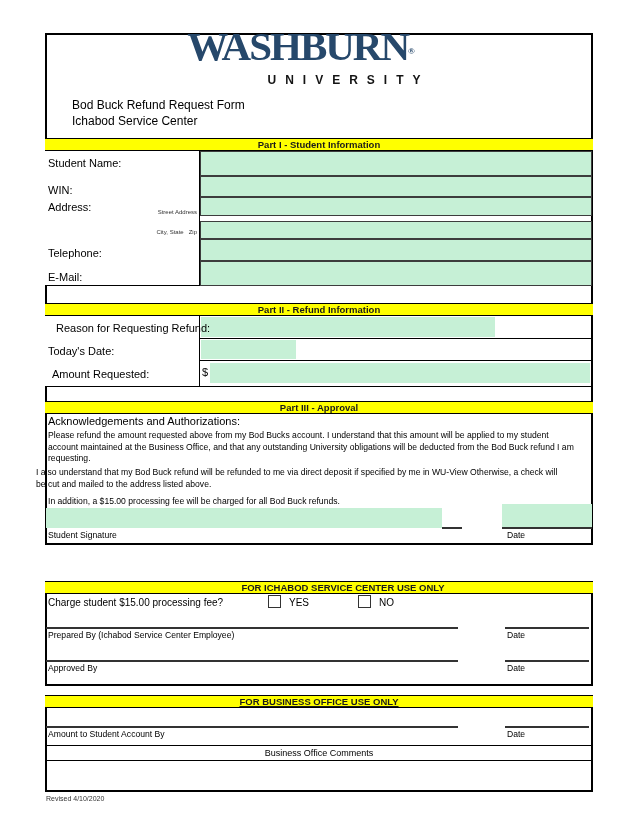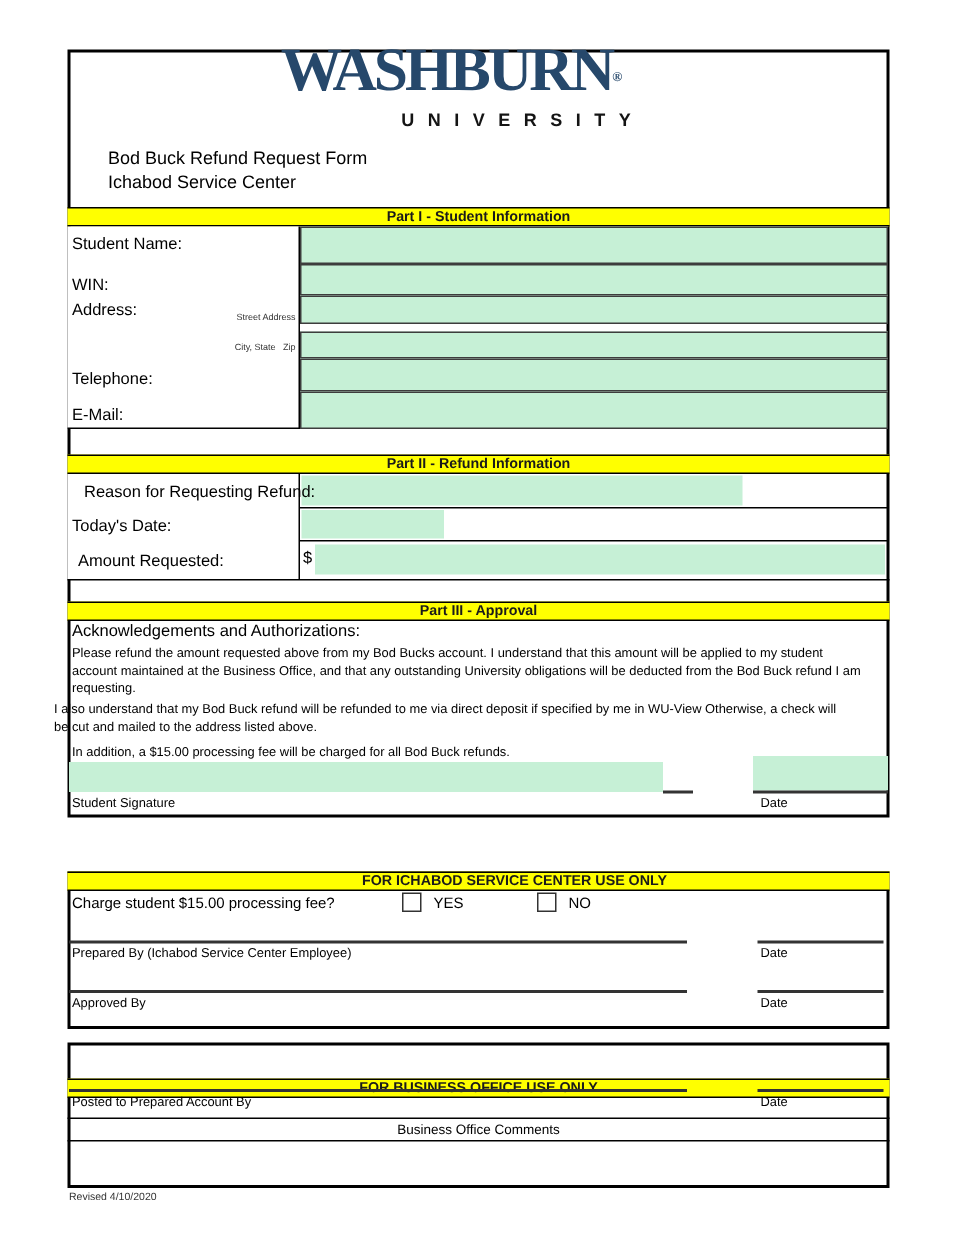--- a/index.html
+++ b/index.html
@@ -126,25 +126,25 @@
   <div class="sigline" style="left:505px; top:627px; width:84px;"></div>
   <div class="body-txt" style="left:48px; top:630px;">Prepared By (Ichabod Service Center Employee)</div>
   <div class="body-txt" style="left:507px; top:630px;">Date</div>
 
   <div class="sigline" style="left:46px; top:660px; width:412px;"></div>
   <div class="sigline" style="left:505px; top:660px; width:84px;"></div>
   <div class="body-txt" style="left:48px; top:663px;">Approved By</div>
   <div class="body-txt" style="left:507px; top:663px;">Date</div>
 
   <div class="box" style="left:45px; top:695px; width:548px; height:97px;"></div>
-  <div class="ybar" style="top:719px;">FOR BUSINESS OFFICE USE ONLY</div>
+  <div class="ybar" style="top:695px;text-decoration:underline;">FOR BUSINESS OFFICE USE ONLY</div>
 
   <div class="sigline" style="left:46px; top:726px; width:412px;"></div>
   <div class="sigline" style="left:505px; top:726px; width:84px;"></div>
-  <div class="body-txt" style="left:48px; top:729px;">Posted to Prepared Account By</div>
+  <div class="body-txt" style="left:48px; top:729px;">Amount to Student Account By</div>
   <div class="body-txt" style="left:507px; top:729px;">Date</div>
 
   <div class="thinline" style="left:45px; top:745px; width:548px;"></div>
   <div class="comments-hdr">Business Office Comments</div>
   <div class="abs" style="left:47px; top:762px; width:544px; height:28px;"></div>
 
   <div class="abs" style="left:46px; top:795px; font-size:7px; color:#333;">Revised 4/10/2020</div>
 
 </div>
 

